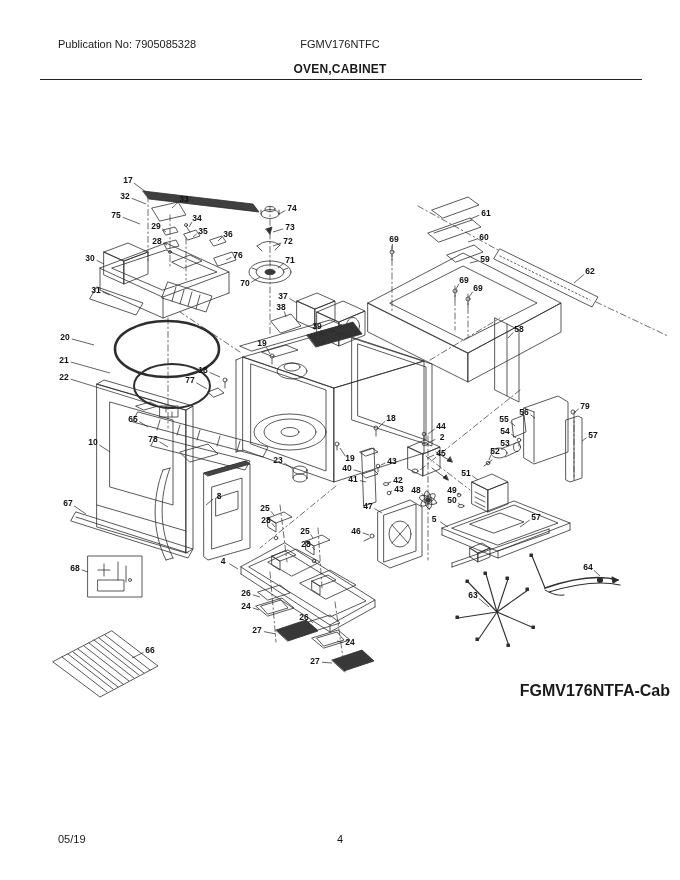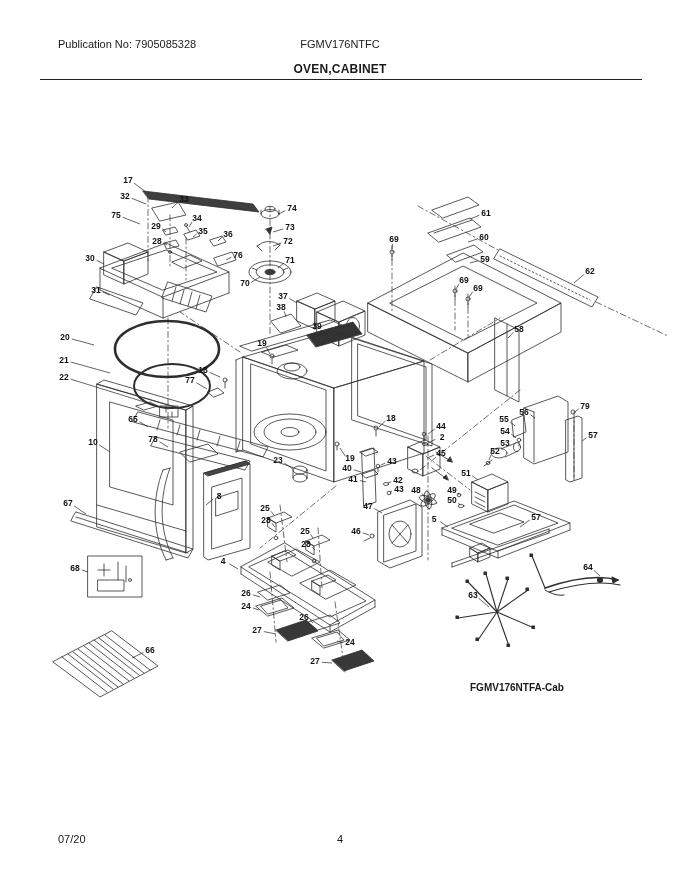--- a/index.html
+++ b/index.html
@@ -1,21 +1,21 @@
 <!DOCTYPE html>
 <html><head>
 <meta charset="utf-8">
 <style>
   html,body{margin:0;padding:0;background:#ffffff;}
   body{width:680px;height:880px;position:relative;font-family:"Liberation Sans",sans-serif;color:#1a1a1a;overflow:hidden;}
   .hdr-pub{position:absolute;left:58px;top:38px;font-size:11px;}
   .hdr-model{position:absolute;left:0;top:38px;width:680px;text-align:center;font-size:11px;}
   .hdr-title{position:absolute;left:0;top:62px;width:680px;text-align:center;font-size:12px;font-weight:bold;letter-spacing:.2px;}
   .hdr-rule{position:absolute;left:40px;top:79px;width:602px;height:0;border-top:1.4px solid #222;}
-  .diagram-code{position:absolute;left:470px;top:682px;width:200px;text-align:left;font-size:10px;font-weight:bold;}
+  .diagram-code{position:absolute;left:470px;top:682px;width:200px;text-align:right;font-size:16px;font-weight:bold;}
   .ftr-date{position:absolute;left:58px;top:833px;font-size:11px;}
   .ftr-page{position:absolute;left:0;top:833px;width:680px;text-align:center;font-size:11px;}
   svg{position:absolute;left:0;top:0;}
   .plabel{font-family:"Liberation Sans",sans-serif;font-size:8.5px;font-weight:600;fill:#111;}
 </style>
 </head>
 <body>
 
 <div class="hdr-pub">Publication No: 7905085328</div>
 <div class="hdr-model">FGMV176NTFC</div>
@@ -509,14 +509,14 @@
       <line x1="321.98792061222497" y1="662.2348880878059" x2="332" y2="663" stroke="#222" stroke-width="0.7"></line>
       <text x="315" y="662" class="plabel" text-anchor="middle" dominant-baseline="middle">27</text>
       <line x1="478.7682934693956" y1="598.2661152915483" x2="489" y2="607" stroke="#222" stroke-width="0.7"></line>
       <text x="473" y="596" class="plabel" text-anchor="middle" dominant-baseline="middle">63</text>
       <line x1="593.824352060365" y1="570.218800784901" x2="600" y2="576" stroke="#222" stroke-width="0.7"></line>
       <text x="588" y="568" class="plabel" text-anchor="middle" dominant-baseline="middle">64</text>
     </g>
 </svg>
 
 <div class="diagram-code">FGMV176NTFA-Cab</div>
-<div class="ftr-date">07/20</div>
+<div class="ftr-date">05/19</div>
 <div class="ftr-page">4</div>
 
 </body></html>

